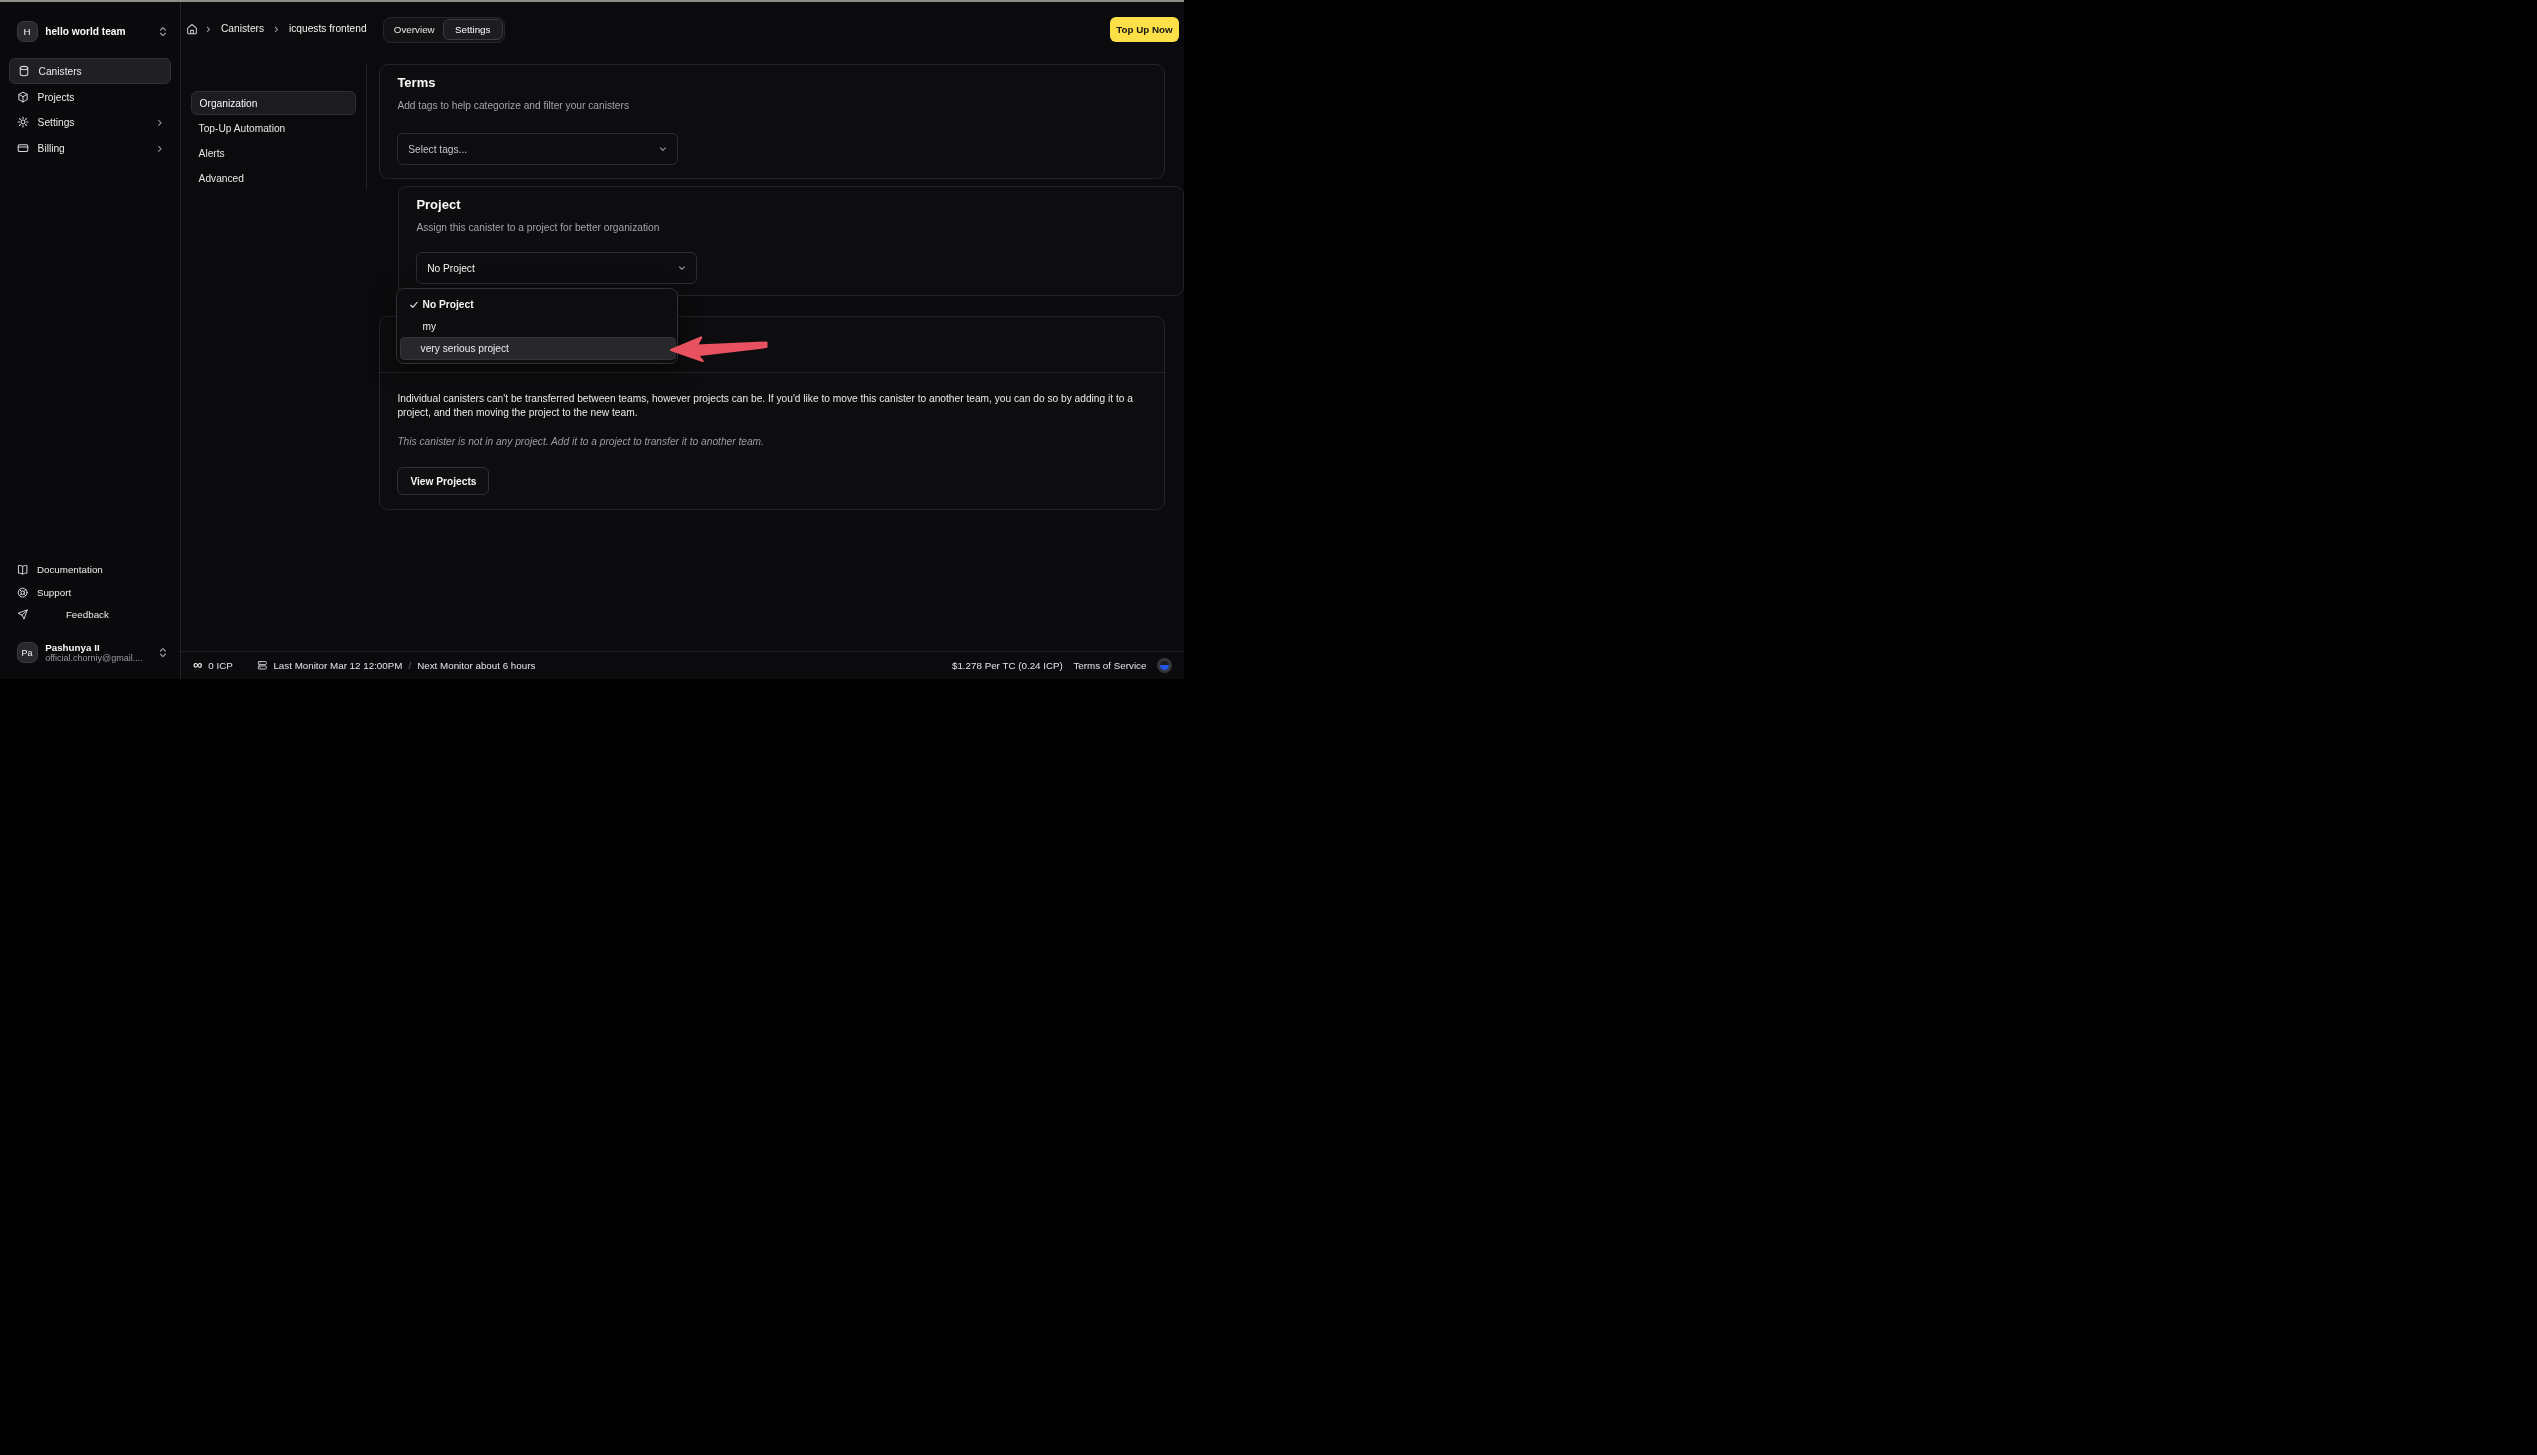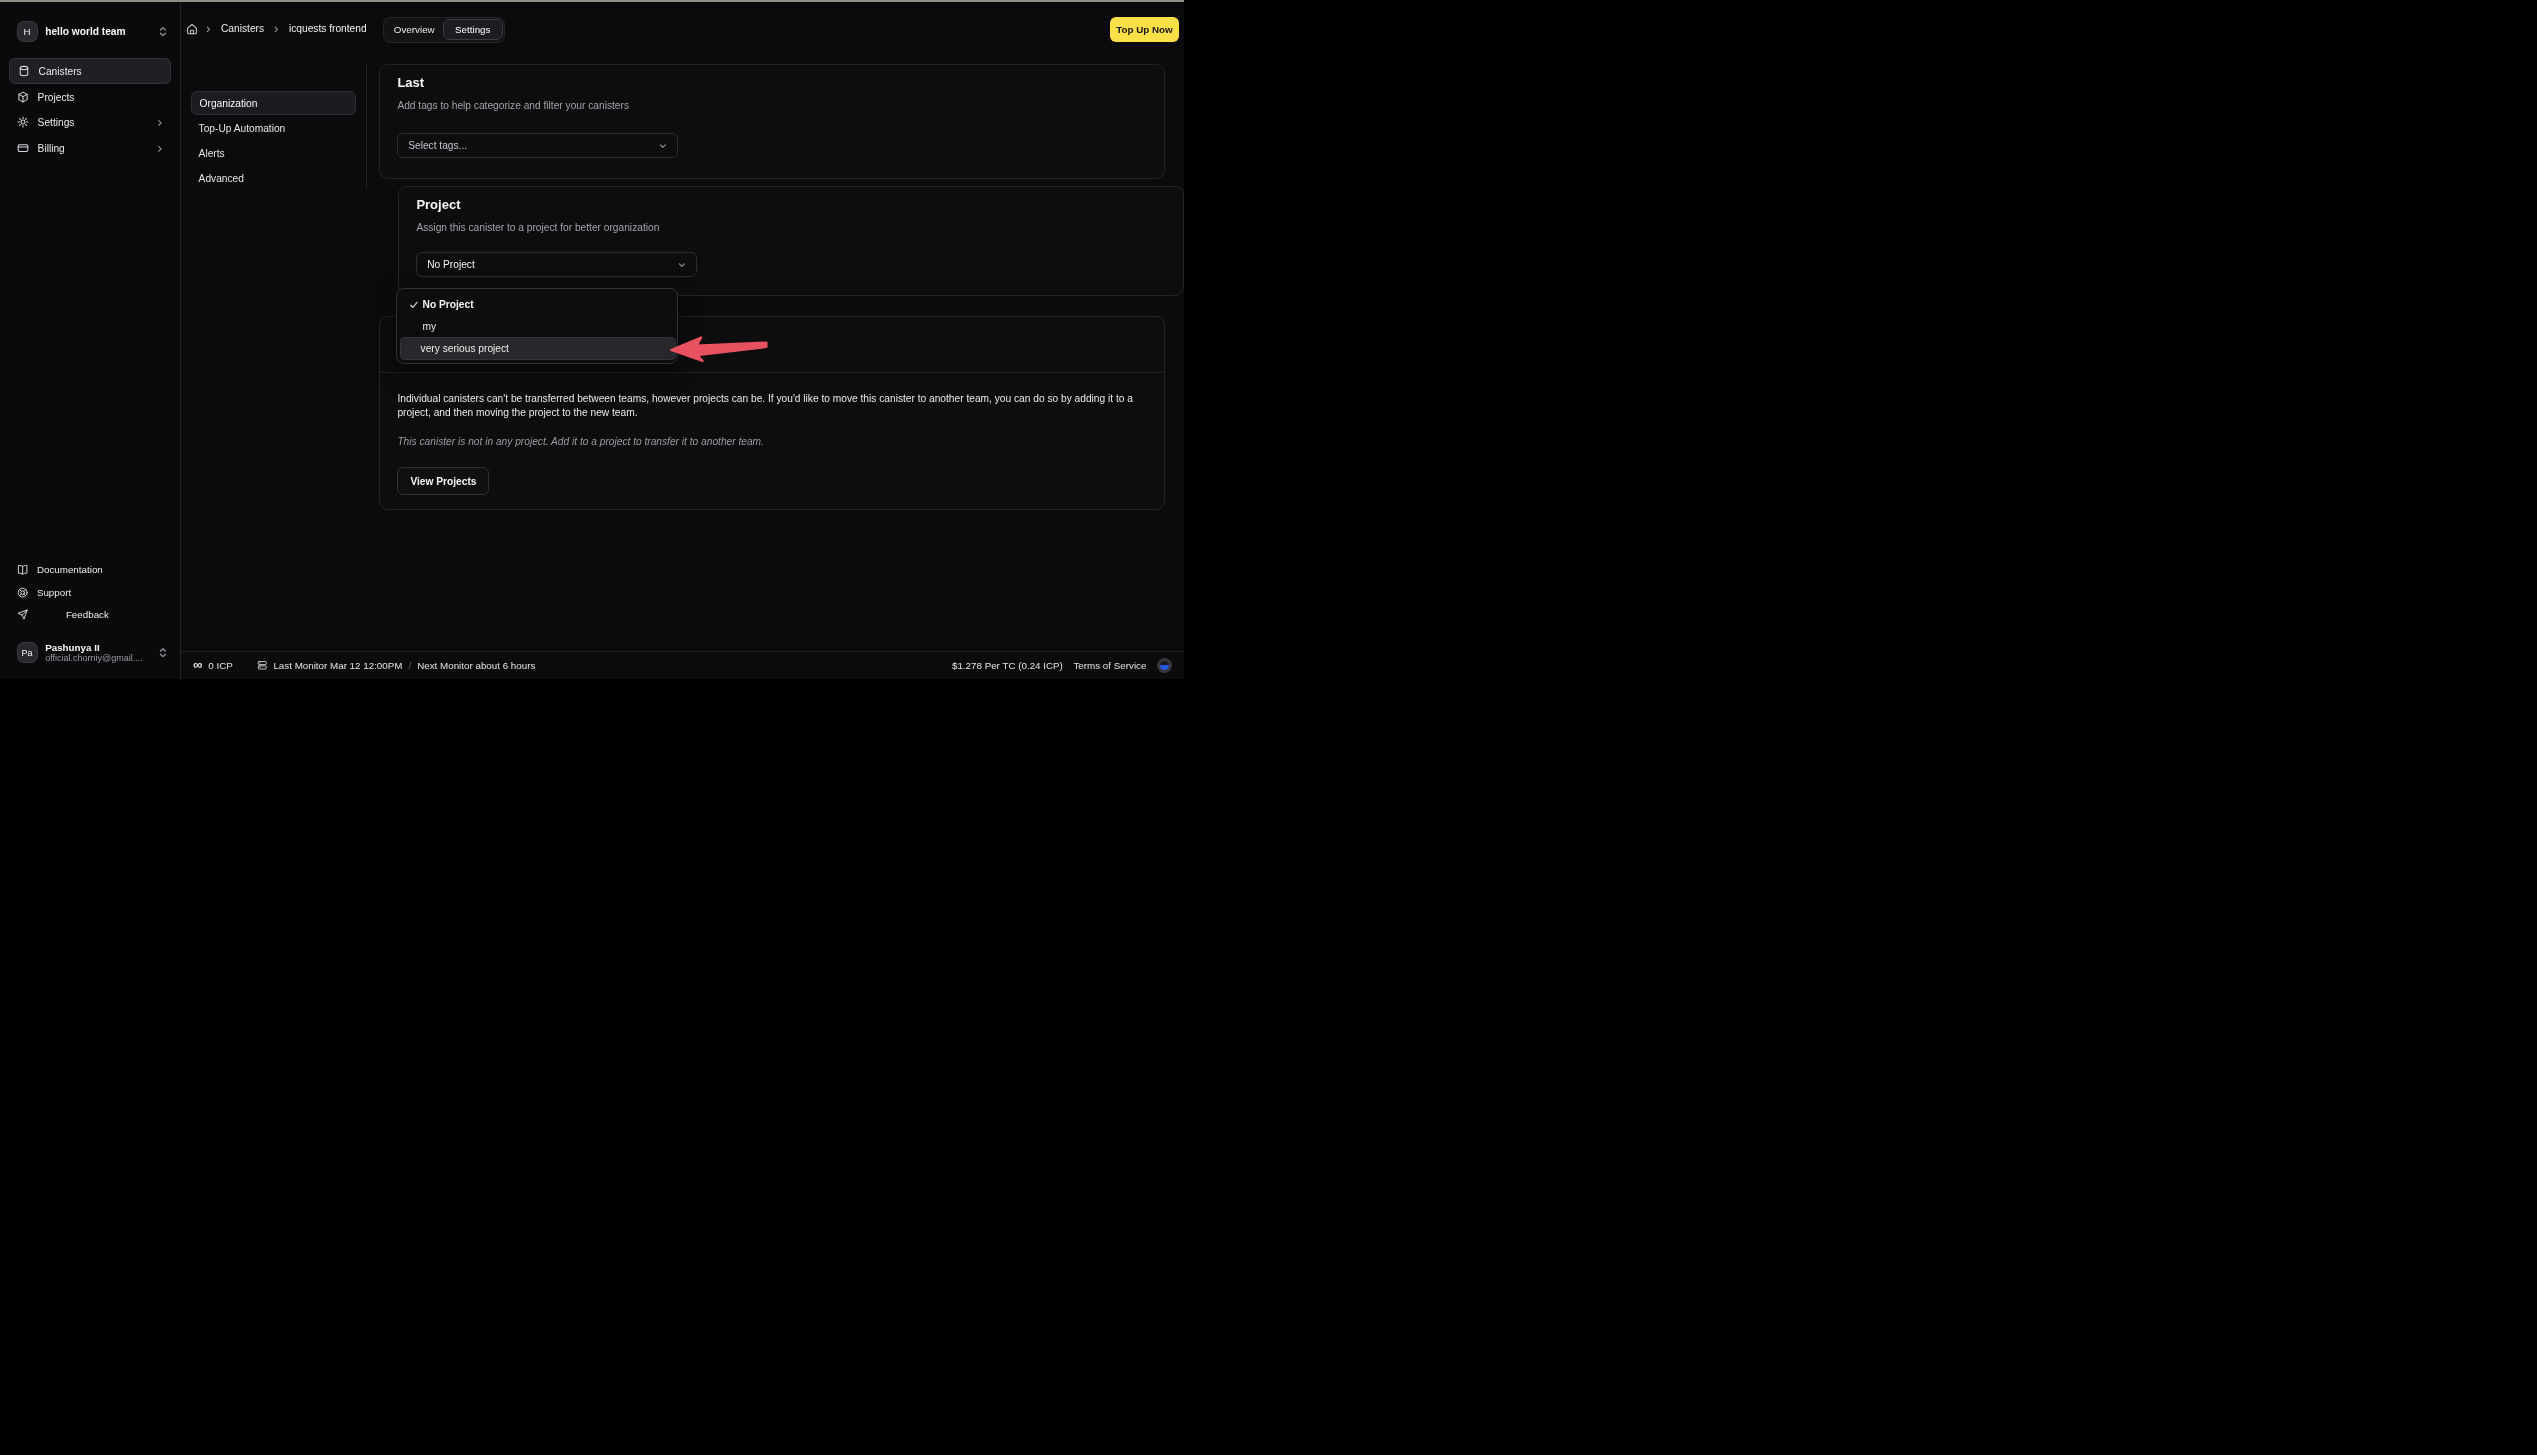--- a/index.html
+++ b/index.html
@@ -40,21 +40,21 @@
   
   .subnav-sep{left:366px;top:64px;width:0.8px;height:125px;background:#232327;}
   .sub-item{position:absolute;left:191px;width:165px;height:21px;display:flex;align-items:center;
             padding:0 7.6px;border-radius:6px;box-sizing:border-box;font-size:10.2px;color:#e5e5e5;cursor:pointer;}
   .sub-item.active{height:24px;background:#1c1c20;border:0.8px solid #2e2e34;color:#fafafa;}
   
   .card{position:absolute;left:379px;width:786px;background:#0d0d0f;border:0.8px solid #242428;
         border-radius:9px;box-sizing:border-box;}
   .card-title{position:absolute;left:17.4px;top:9.8px;font-size:13px;font-weight:700;color:#fafafa;line-height:16.6px;}
   .card-sub{position:absolute;left:17.4px;top:34px;font-size:10.2px;color:#a3a3a9;line-height:14.3px;}
-  .select{position:absolute;left:17.4px;top:68px;width:281px;height:25px;border:0.8px solid #2b2b30;border-radius:6px;
+  .select{position:absolute;left:17.4px;top:68px;width:281px;height:32px;border:0.8px solid #2b2b30;border-radius:6px;
           display:flex;align-items:center;padding:0 9.8px;box-sizing:border-box;font-size:10.2px;cursor:pointer;}
   .select .val{flex:1;}
   .divider-h{position:absolute;left:0;right:0;top:55px;height:0;border-top:0.8px solid #232327;}
   .para{position:absolute;left:17.4px;top:75px;width:748px;font-size:10.2px;line-height:14.3px;color:#eaeaea;}
   .note{position:absolute;left:17.4px;top:119px;width:748px;font-size:10.2px;font-style:italic;color:#9b9ba1;}
   .ghost-btn{position:absolute;left:17.4px;top:150px;height:26px;padding:0 12px;border:0.8px solid #303035;
              border-radius:6px;background:#101013;display:flex;align-items:center;font-size:10.2px;
              font-weight:600;color:#f5f5f5;cursor:pointer;}
   
   .menu{left:396px;top:288px;width:282px;height:76px;background:#0d0d10;border:0.8px solid #303035;
@@ -219,21 +219,21 @@
   <div class="abs topup-btn">Top Up Now</div>
 
   <div class="abs subnav-sep"></div>
   <div class="sub-item" style="top:67px;margin-top:20px;">General</div>
   <div class="sub-item active" style="top:91px;">Organization</div>
   <div class="sub-item" style="top:118px;">Top-Up Automation</div>
   <div class="sub-item" style="top:143px;">Alerts</div>
   <div class="sub-item" style="top:168px;">Advanced</div>
 
   <section class="card" style="top:64px;height:115px;">
-    <h2 class="card-title" style="margin:0;">Last</h2>
+    <h2 class="card-title" style="margin:0;">Terms</h2>
     <div class="card-sub">Add tags to help categorize and filter your canisters</div>
     <div class="select">
       <span class="val" style="color:#c6c6cc;">Select tags...</span>
       <span class="icn muted-icn">
         <svg width="9.8" height="9.8" viewBox="0 0 14 14" fill="none" stroke="currentColor" stroke-width="1.5" stroke-linecap="round" stroke-linejoin="round">
             <path d="M3.5 5.5L7 9l3.5-3.5"></path>
           </svg>
       </span>
     </div>
   </section>

